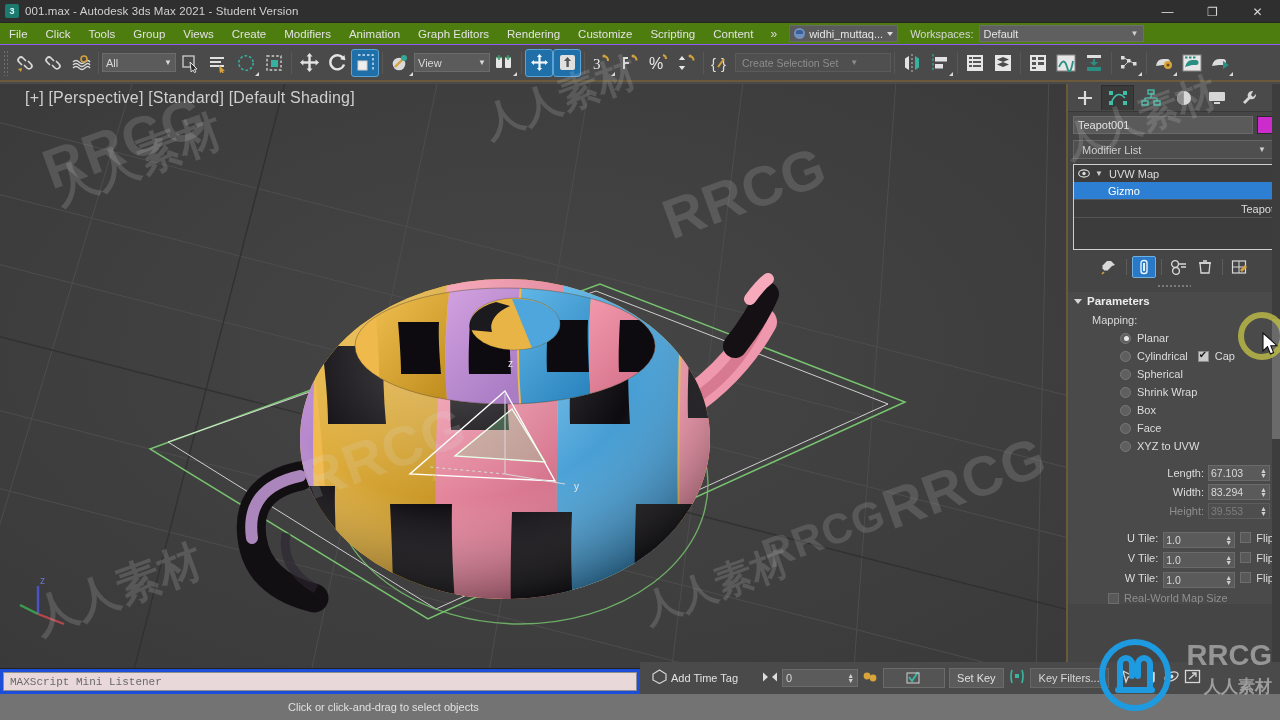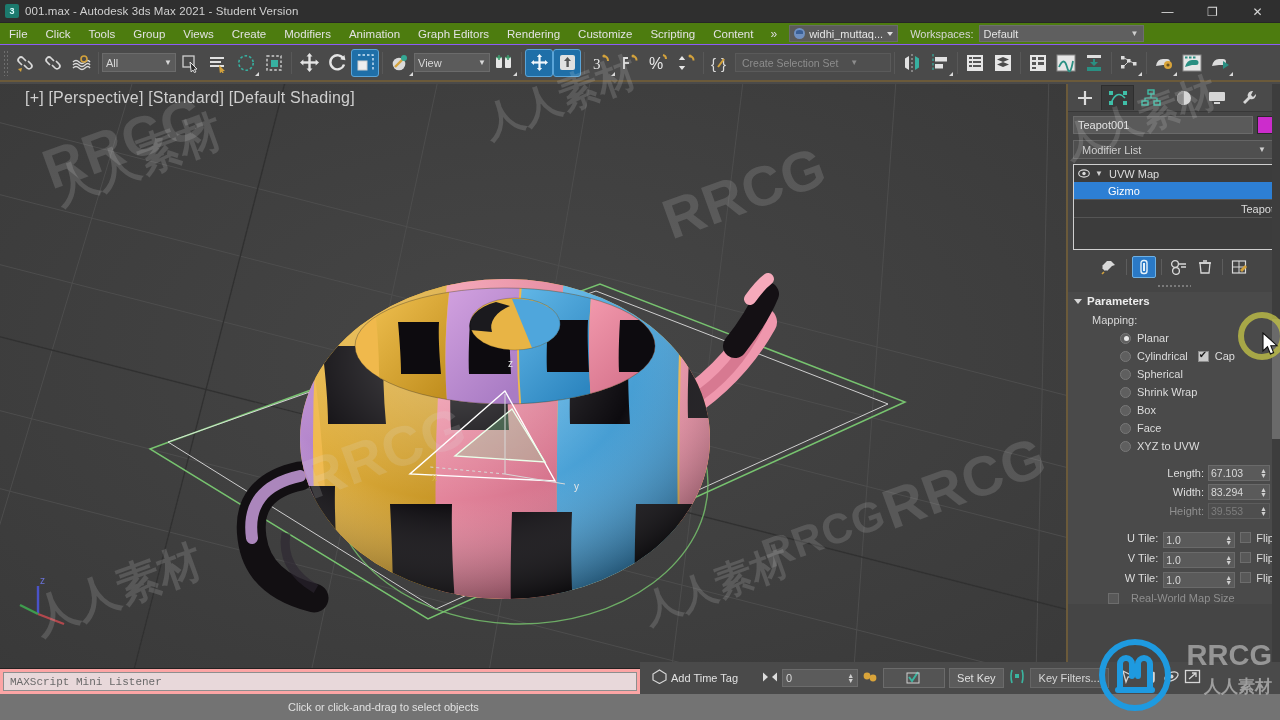--- a/index.html
+++ b/index.html
@@ -113,21 +113,21 @@
   .spin.dis{ background:#4e4e4e;border-color:#5c5c5c;}
   .spin.dis .sv{ color:#7e7e7e;}
   .spin .arrows{ display:flex;flex-direction:column; line-height:5px; color:#cfcfcf; font-size:7px;}
   .tilerow{ display:flex;align-items:flex-start; justify-content:flex-end; gap:5px;
      margin:0 6px 4px 0; height:16px;}
   .scrollbar{ position:absolute; right:0; top:0; width:8px; height:100%; background:#3d3d3d;}
   .scrollthumb{ position:absolute; right:0; top:235px; width:8px; height:120px; background:#6a6a6a;}
 
   
   .listener{ position:absolute; left:0; bottom:26px; width:640px; height:26px;
-     background:#fca5a5; border-top:1px solid #222; padding:3px; }
+     background:#1d4ed8; border-top:1px solid #222; padding:3px; }
   .listener .pink{ height:100%; background:#e8d8da; border:1px solid #8e8e8e;
      color:#6a6a6a; font-size:11px; font-family:"Liberation Mono", monospace;
      display:flex;align-items:center;padding-left:6px;}
   .statusbar{ position:absolute; left:0; bottom:0; width:1280px; height:26px;
      background:#737373; display:flex; align-items:center; }
   .statusmsg{ width:355px; color:#e0e0e0; font-size:11px; padding-left:8px; }
   .animbar{ position:absolute; left:640px; bottom:26px; width:640px; height:32px;
      background:#4a4a4a; display:flex; align-items:center; gap:4px; padding-left:12px;}
   .timefield{ width:76px;height:18px;background:#5b5b5b;border:1px solid #6b6b6b;
      display:flex;align-items:center;justify-content:space-between; padding:0 3px;
@@ -858,21 +858,21 @@
           <span class="sv">1.0</span>
           <span class="arrows">
               <span>▲</span>
               <span>▼</span>
             </span>
         </span>
         <span class="chk off"></span>
         <span class="plabel">Flip</span>
       </div>
 
-      <div style="display:flex;align-items:center;gap:12px;margin-left:40px;margin-top:4px;">
+      <div style="display:flex;align-items:center;gap:5px;margin-left:40px;margin-top:4px;">
         <span class="chk off"></span>
         <span class="plabel dim">Real-World Map Size</span>
       </div>
     </div>
 
     <div class="scrollbar">
       <div class="scrollthumb"></div>
     </div>
   </div>
 

